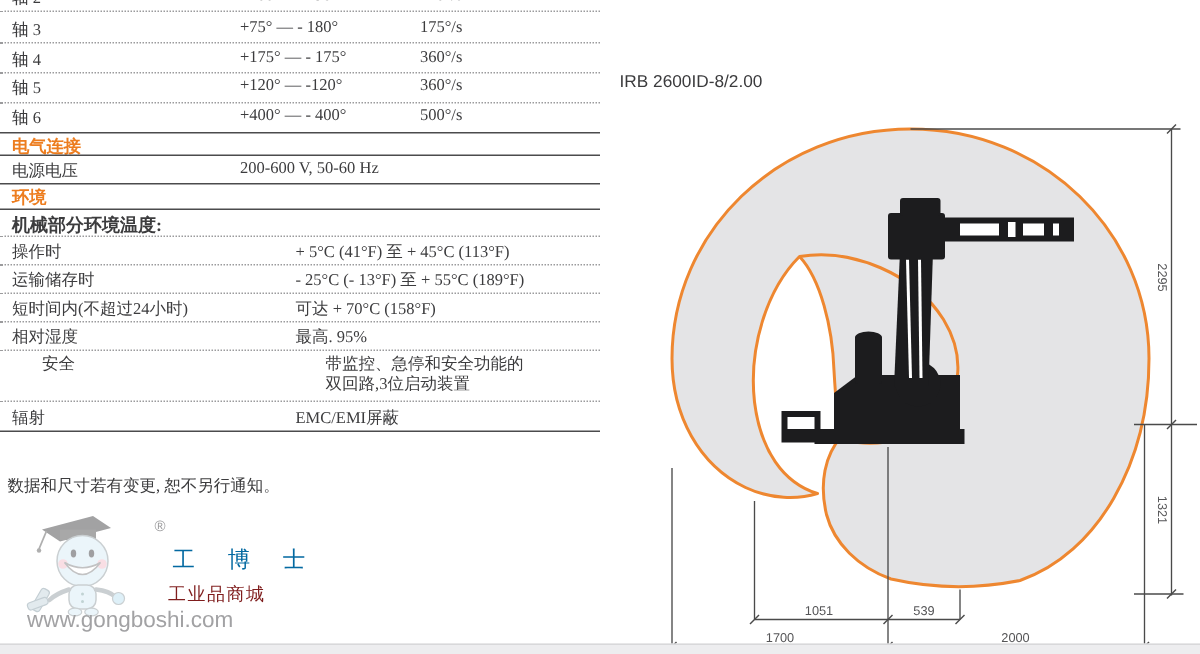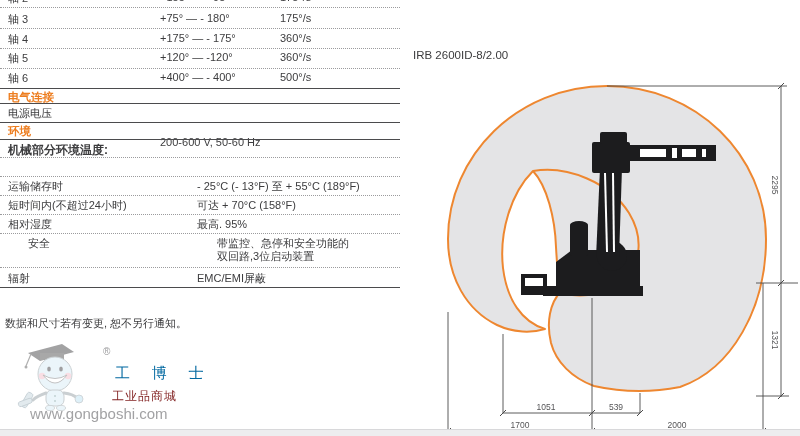--- a/index.html
+++ b/index.html
@@ -1,44 +1,44 @@
 <!DOCTYPE html>
 <html><head>
 <meta charset="utf-8">
 <style>
   * { margin:0; padding:0; box-sizing:border-box; }
   body { background:#fff; font-family:"Liberation Sans","DejaVu Sans",sans-serif; }
   .page { position:relative; width:800px; height:436px; background:#fff; overflow:hidden; }
 
   
-  .spec { position:absolute; left:0; top:0; width:400px; height:320px; }
+  .spec { position:absolute; left:0; top:0; width:400px; height:320px;font-family:Liberation Serif, serif; }
   .trow { position:absolute; left:0; width:400px; height:16px; font-size:11px; color:#3c3c3e; }
   .trow .lab   { position:absolute; left:8px;   white-space:nowrap; }
   .trow .range { position:absolute; left:160px; white-space:nowrap; }
   .trow .speed { position:absolute; left:280px; white-space:nowrap; }
-  .trow .val   { position:absolute; left:160px; white-space:nowrap;margin-top:30px; }
+  .trow .val   { position:absolute; left:160px; white-space:nowrap; }
   .trow .vale  { position:absolute; left:197px; white-space:nowrap; }
   .sechead { position:absolute; left:8px; font-size:11.5px; font-weight:bold; color:#ed7d1f; white-space:nowrap; }
   .subhead { position:absolute; left:8px; font-size:12px; font-weight:bold; color:#3c3c3e; white-space:nowrap; }
   .sep-dot   { position:absolute; left:0; width:400px; height:0; border-top:1px dotted #9b9b9d; }
   .sep-solid { position:absolute; left:0; width:400px; height:0; border-top:1.5px solid #4b4b4d; }
   .footnote { position:absolute; left:5px; top:290px; font-size:11px; color:#3c3c3e; white-space:nowrap;margin-top:26px; }
   .two-line { line-height:13px;margin-left:20px; }
 
   
   .diagram-title { position:absolute; left:413px; top:49px; font-size:11.5px; color:#3b3b3d; white-space:nowrap; }
   .diagram-svg { position:absolute; left:400px; top:0; }
 
   
   .wm { position:absolute; left:0; top:335px; width:230px; height:95px; }
   .wm-reg   { position:absolute; left:103px; top:11px;  font-size:10px; color:#9a9a9c; }
   .wm-brand { position:absolute; left:115px; top:29px;  font-size:15px; color:#0369a1; letter-spacing:9px;
               font-family:"Liberation Serif","DejaVu Serif",serif; white-space:nowrap; }
   .wm-tag   { position:absolute; left:112px; top:53px;  font-size:12px; color:#7f1d1d; letter-spacing:1px; white-space:nowrap; }
-  .wm-url   { position:absolute; left:18px;  top:70px;  font-size:15px; color:#a2a2a4; white-space:nowrap;margin-left:12px; }
+  .wm-url   { position:absolute; left:18px;  top:70px;  font-size:15px; color:#a2a2a4; white-space:nowrap; }
   .mascot   { position:absolute; left:10px; top:5px; opacity:0.55; }
 
   
   .bottom-strip { position:absolute; left:0; top:429px; width:800px; height:7px;
                   background:#ededef; border-top:1px solid #d8d8da; }
 </style>
 </head>
 <body>
 
 <div class="page">
@@ -88,20 +88,24 @@
       <span class="val">200-600 V, 50-60 Hz</span>
     </div>
     <div class="sep-solid" style="top:122px"></div>
 
     <div class="sechead" style="top:124px">环境</div>
     <div class="sep-solid" style="top:139px"></div>
 
     <div class="subhead" style="top:142px">机械部分环境温度:</div>
     <div class="sep-dot" style="top:157px"></div>
 
+    <div class="trow" style="top:160px">
+      <span class="lab">操作时</span>
+      <span class="vale">+ 5°C (41°F) 至 + 45°C (113°F)</span>
+    </div>
     <div class="sep-dot" style="top:176px"></div>
 
     <div class="trow" style="top:179px">
       <span class="lab">运输储存时</span>
       <span class="vale">- 25°C (- 13°F) 至 + 55°C (189°F)</span>
     </div>
     <div class="sep-dot" style="top:195px"></div>
 
     <div class="trow" style="top:198px">
       <span class="lab">短时间内(不超过24小时)</span>

